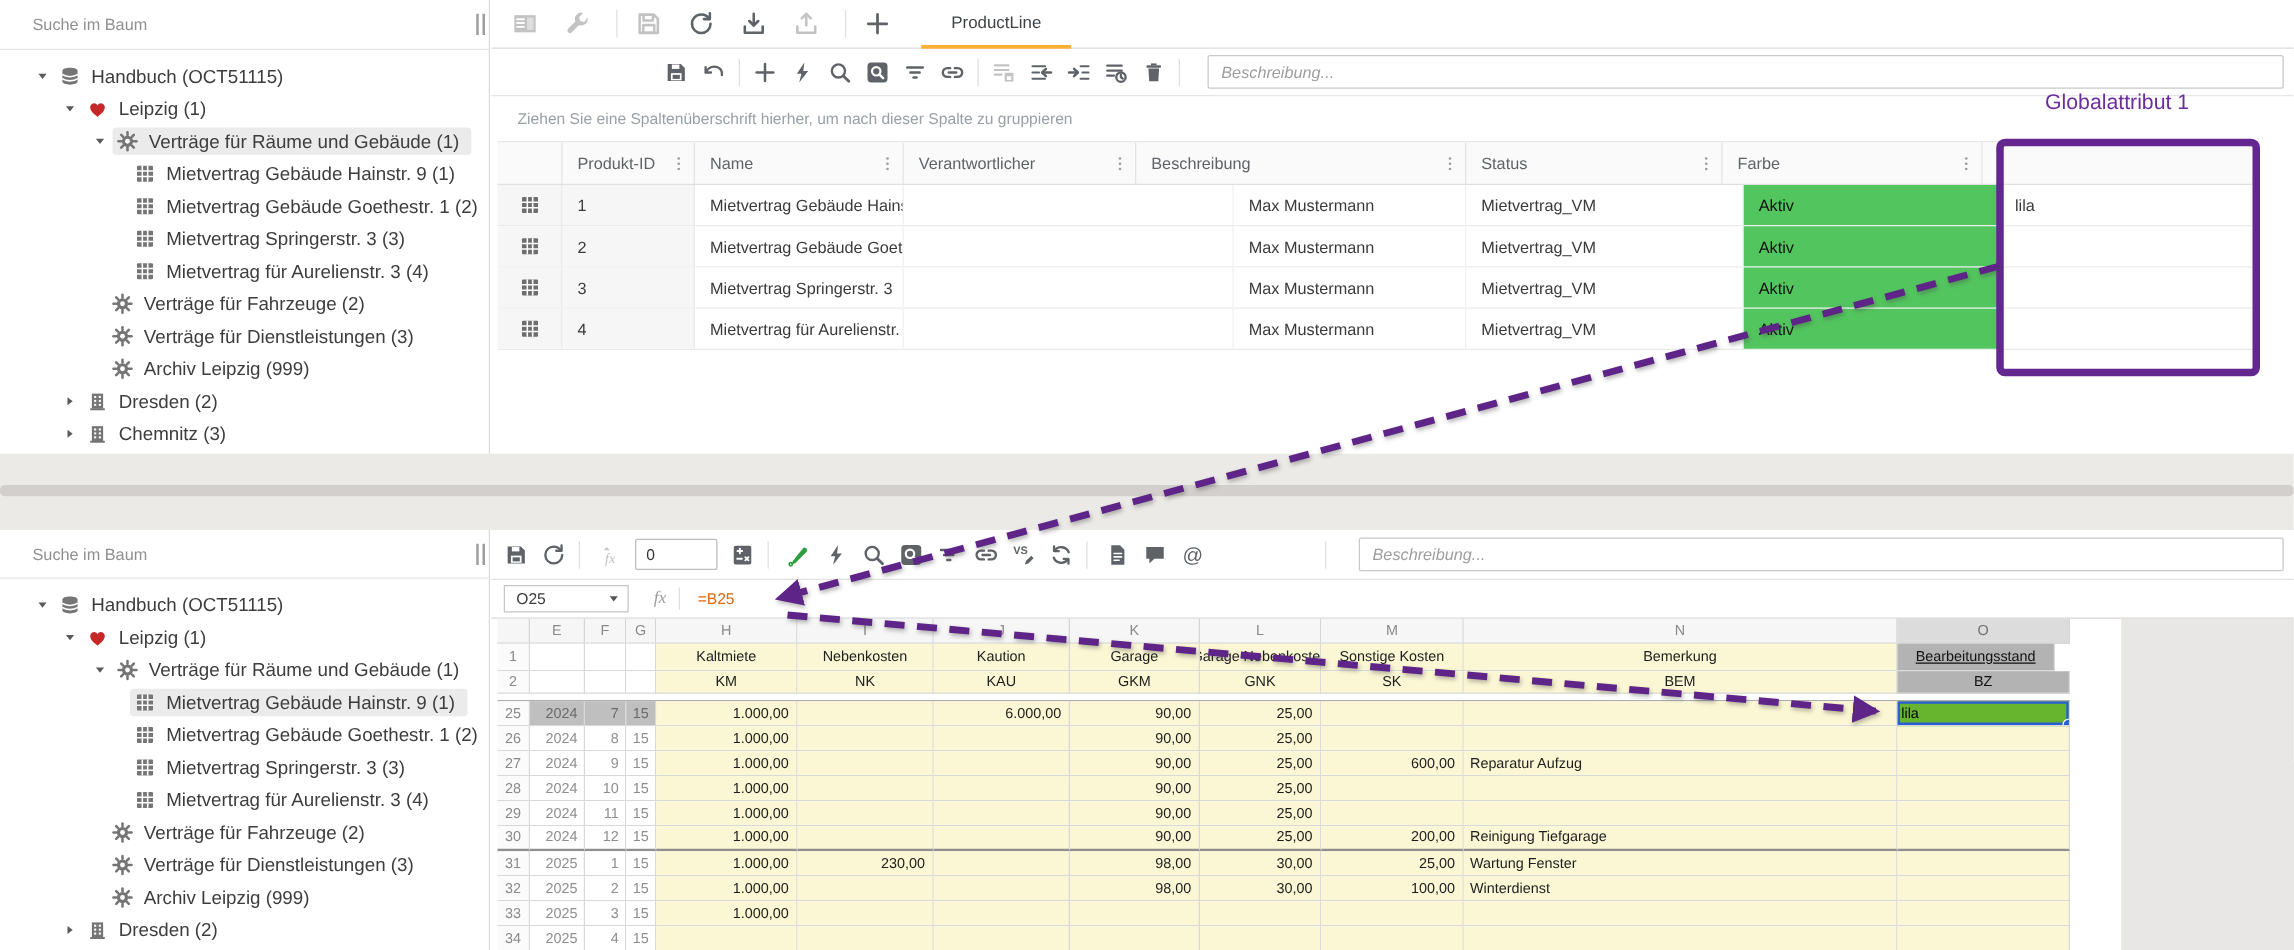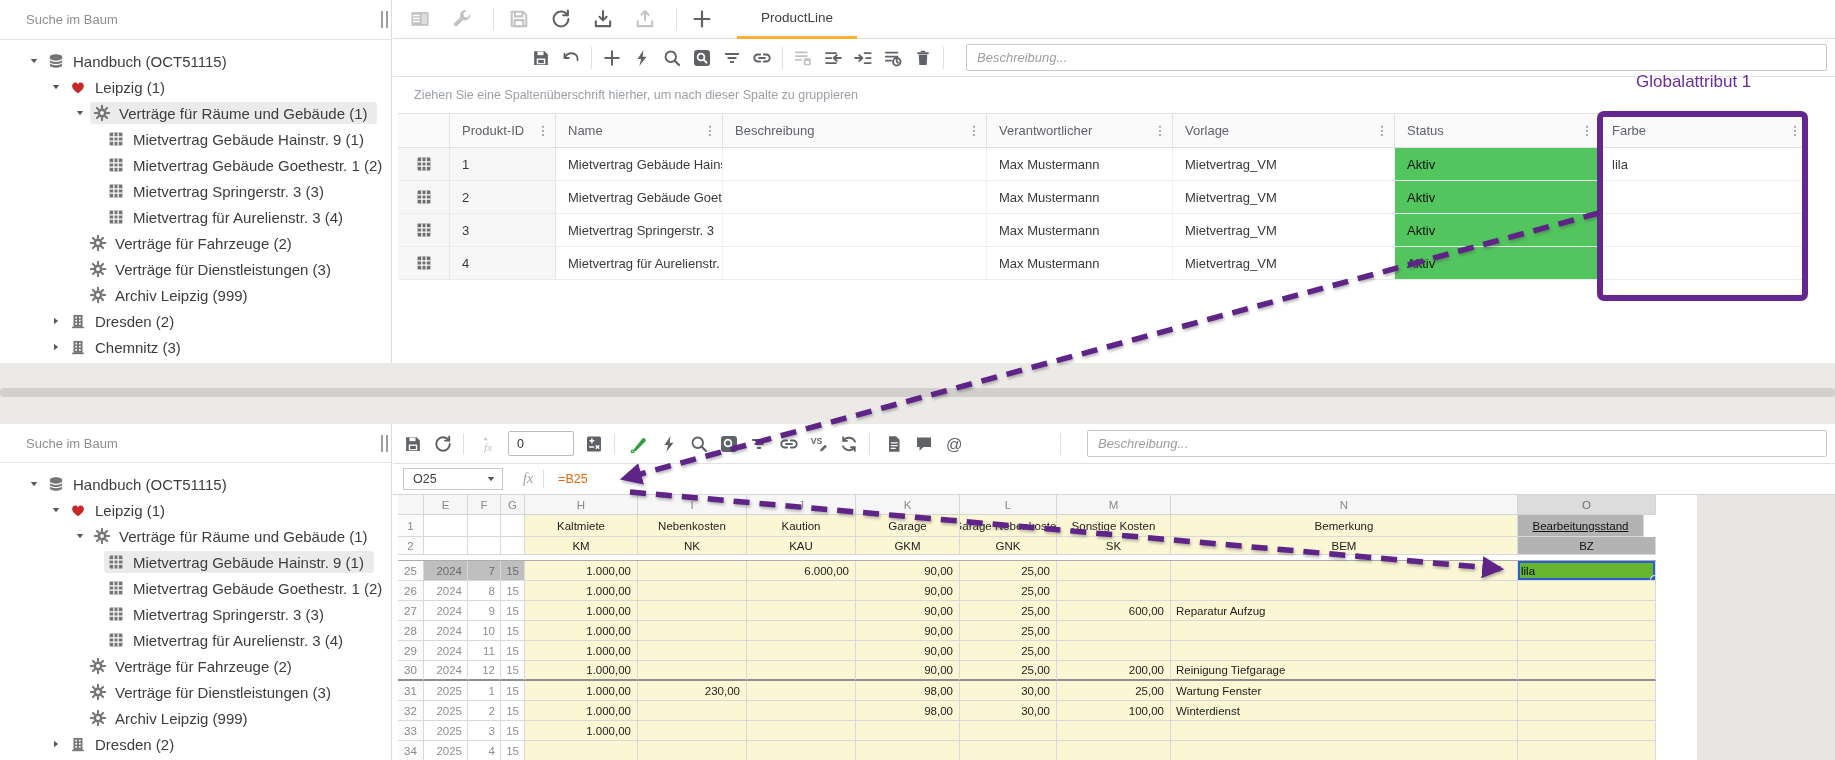--- a/index.html
+++ b/index.html
@@ -510,46 +510,34 @@
             <span class="kebab">
               <svg viewBox="0 0 16 16" fill="none" stroke="currentColor" stroke-width="1.5" stroke-linecap="round" stroke-linejoin="round">
                 <g fill="currentColor" stroke="none">
                   <circle cx="8" cy="3.2" r="1.25"></circle>
                   <circle cx="8" cy="8" r="1.25"></circle>
                   <circle cx="8" cy="12.8" r="1.25"></circle>
                 </g>
               </svg>
             </span>
           </div>
-          <div class="tg-hcell" style="width: 264px;">
-            <span>Beschreibung</span>
+          <div class="tg-hcell" style="width: 186px;">
+            <span>Verantwortlicher</span>
             <span class="kebab">
               <svg viewBox="0 0 16 16" fill="none" stroke="currentColor" stroke-width="1.5" stroke-linecap="round" stroke-linejoin="round">
                 <g fill="currentColor" stroke="none">
                   <circle cx="8" cy="3.2" r="1.25"></circle>
                   <circle cx="8" cy="8" r="1.25"></circle>
                   <circle cx="8" cy="12.8" r="1.25"></circle>
                 </g>
               </svg>
             </span>
           </div>
-          <div class="tg-hcell" style="width: 186px;">
-            <span>Verantwortlicher</span>
-            <span class="kebab">
-              <svg viewBox="0 0 16 16" fill="none" stroke="currentColor" stroke-width="1.5" stroke-linecap="round" stroke-linejoin="round">
-                <g fill="currentColor" stroke="none">
-                  <circle cx="8" cy="3.2" r="1.25"></circle>
-                  <circle cx="8" cy="8" r="1.25"></circle>
-                  <circle cx="8" cy="12.8" r="1.25"></circle>
-                </g>
-              </svg>
-            </span>
-          </div>
-          <div class="tg-hcell" style="width: 222px;">
-            <span>Vorlage</span>
+          <div class="tg-hcell" style="width: 264px;">
+            <span>Beschreibung</span>
             <span class="kebab">
               <svg viewBox="0 0 16 16" fill="none" stroke="currentColor" stroke-width="1.5" stroke-linecap="round" stroke-linejoin="round">
                 <g fill="currentColor" stroke="none">
                   <circle cx="8" cy="3.2" r="1.25"></circle>
                   <circle cx="8" cy="8" r="1.25"></circle>
                   <circle cx="8" cy="12.8" r="1.25"></circle>
                 </g>
               </svg>
             </span>
           </div>

